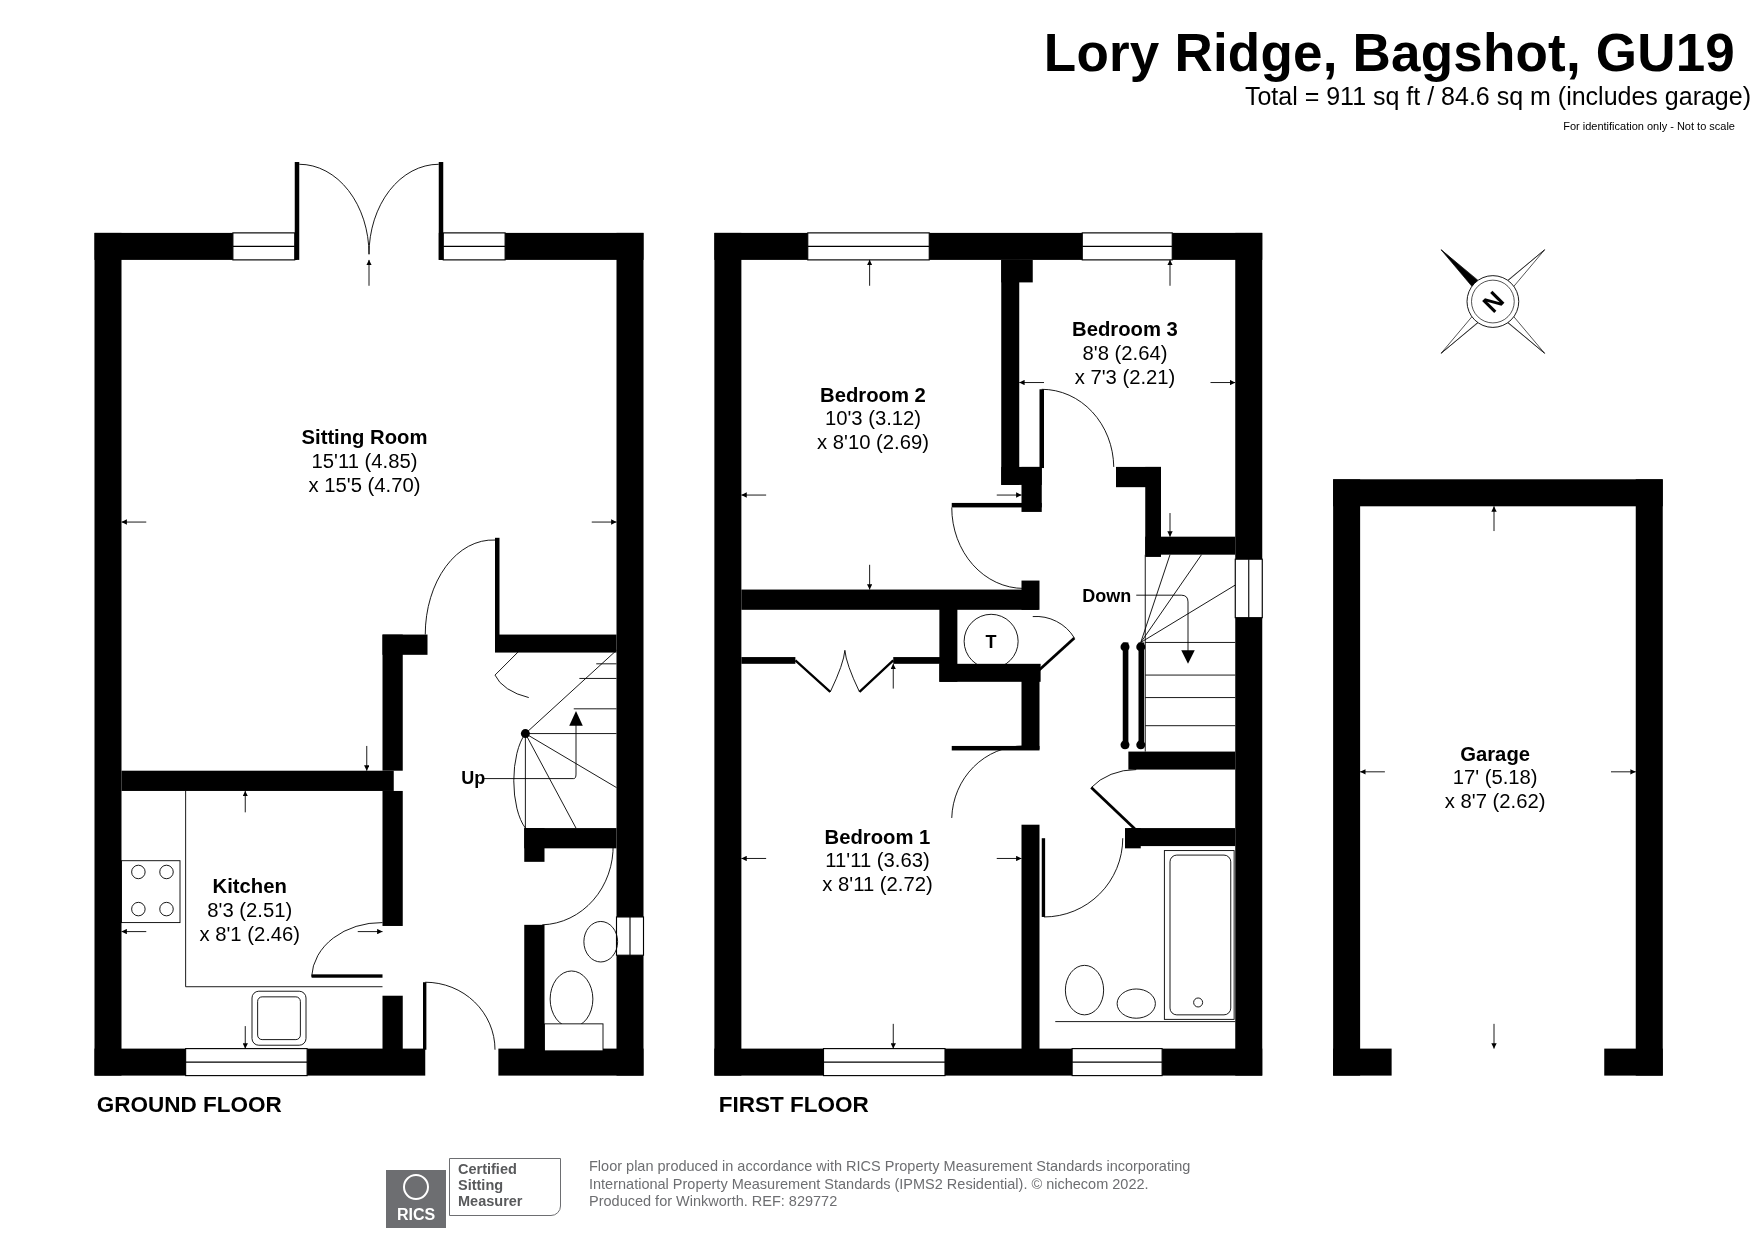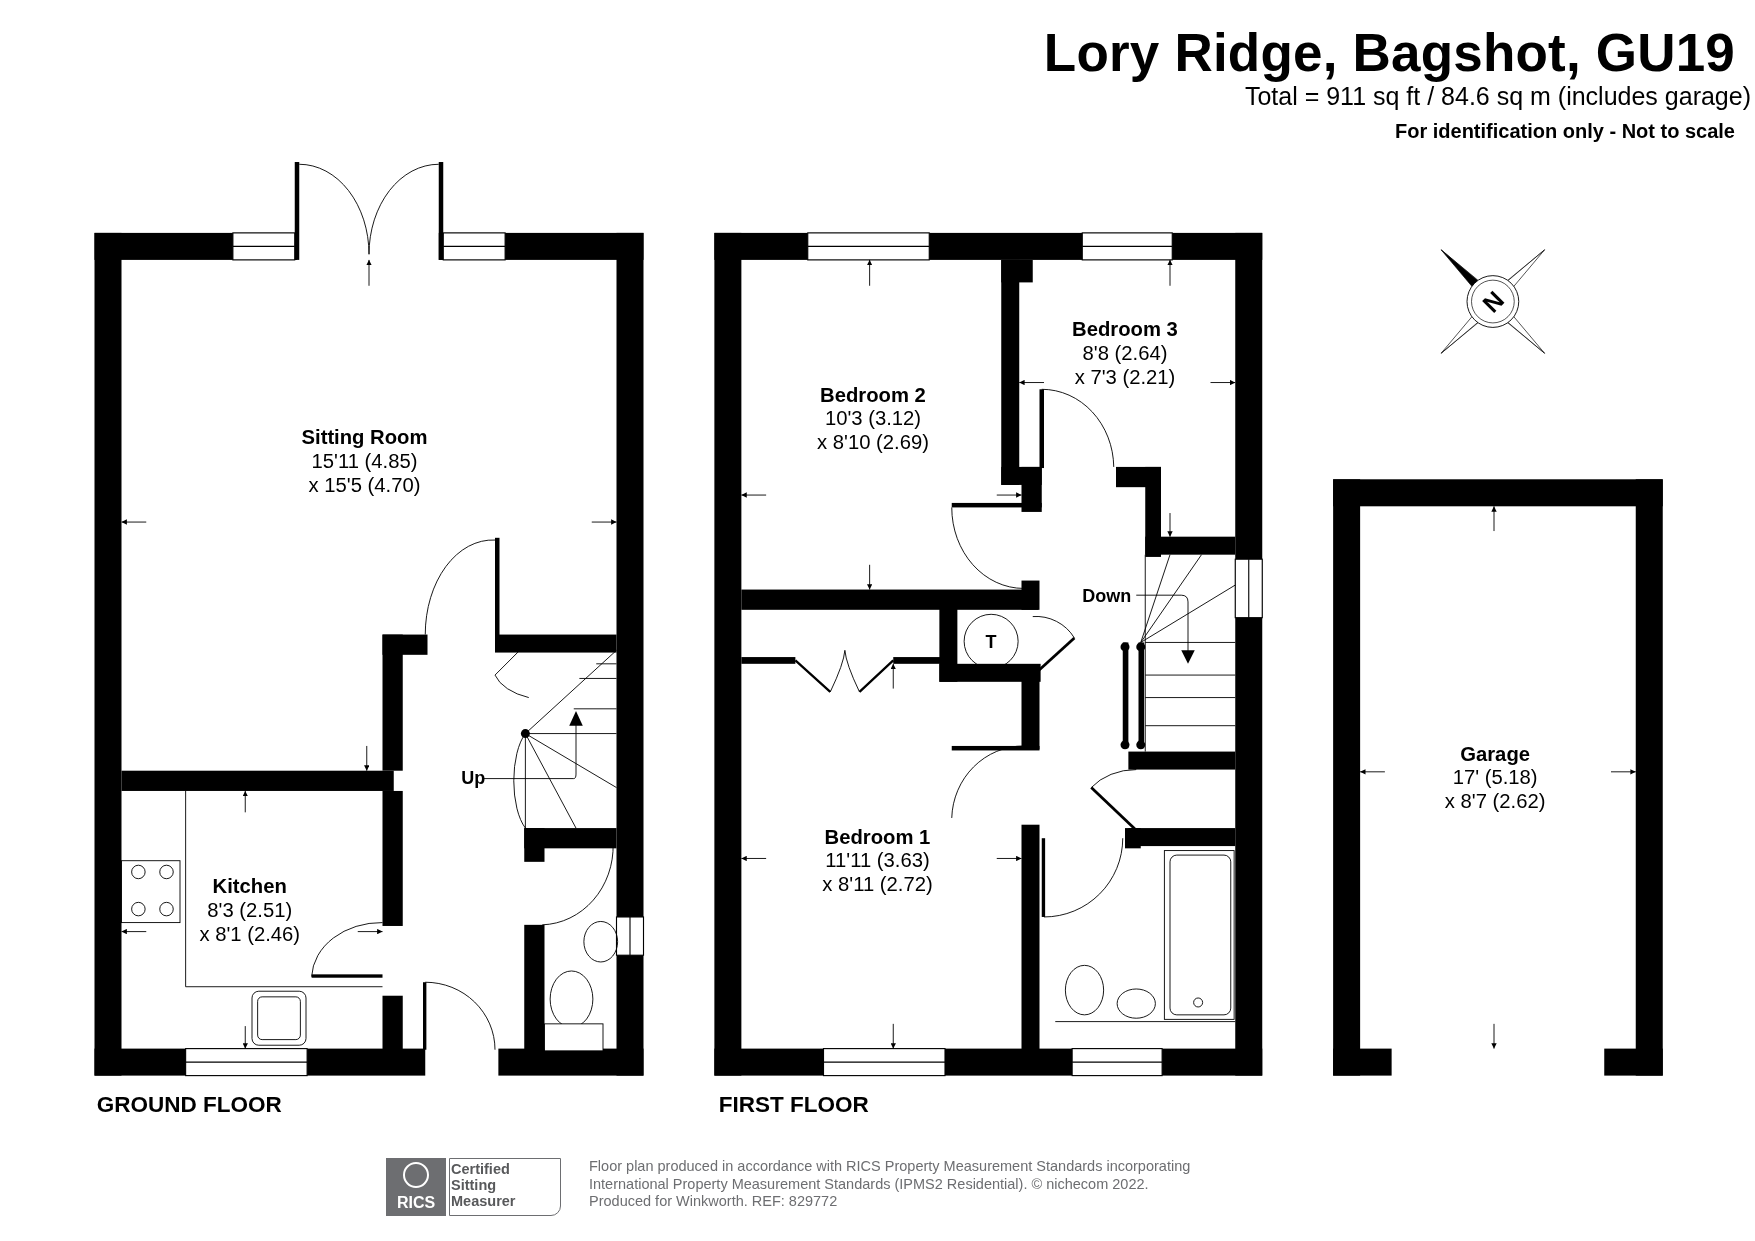--- a/index.html
+++ b/index.html
@@ -1,28 +1,28 @@
 <!DOCTYPE html>
 <html><head>
 <meta charset="utf-8">
 <style>
   html, body { margin:0; padding:0; background:#ffffff; }
   body { width:1755px; height:1241px; position:relative; overflow:hidden; font-family:"Liberation Sans", sans-serif; color:#000; }
   .title { position:absolute; right:20px; top:22px; font-weight:bold; font-size:53px; letter-spacing:0.2px; }
   .subtitle { position:absolute; right:4px; top:82px; font-size:25px; }
-  .disclaimer { position:absolute; right:20px; top:120px; font-size:20px;font-weight:bold; }
+  .disclaimer { position:absolute; right:20px; top:120px; font-size:11px; }
   svg.plan { position:absolute; left:0; top:0; width:1755px; height:1241px; }
   .room-name { font-family:"Liberation Sans", sans-serif; font-weight:bold; font-size:18px; }
   .room-dim { font-family:"Liberation Sans", sans-serif; font-size:18px; }
   .floor-label { font-family:"Liberation Sans", sans-serif; font-weight:bold; font-size:20px; }
   .small-label { font-family:"Liberation Sans", sans-serif; font-weight:bold; font-size:16px; }
   .footer { position:absolute; left:386px; top:1158px; display:flex; align-items:flex-start; }
-  .rics-logo { width:60px; height:58px; background:#6d6e71; color:#fff; display:flex; flex-direction:column; align-items:center; justify-content:flex-end; font-weight:bold; font-size:16px; padding-bottom:4px; box-sizing:border-box; }
+  .rics-logo { width:60px; height:58px; background:#6d6e71; color:#fff; display:flex; flex-direction:column; align-items:center; justify-content:flex-end; font-weight:bold; font-size:16px; padding-bottom:4px; box-sizing:border-box;margin-top:12px; }
   .rics-lion { width:26px; height:26px; border-radius:50%; border:2px solid #fff; margin-bottom:6px; box-sizing:border-box; }
-  .cpm-box { margin-left:3px; width:112px; height:58px; border:1.5px solid #6d6e71; border-radius:0 0 10px 0; box-sizing:border-box; padding:2px 1px; color:#58595b; font-weight:bold; font-size:14.5px; line-height:16px; font-family:"Liberation Sans", sans-serif; }
+  .cpm-box { margin-left:3px; width:112px; height:58px; border:1.5px solid #6d6e71; border-radius:0 0 10px 0; box-sizing:border-box; padding:2px 8px; color:#58595b; font-weight:bold; font-size:14.5px; line-height:16px; font-family:"Liberation Sans", sans-serif; }
   .footer-text { margin-left:28px; color:#6d6e71; font-size:14.5px; line-height:17.5px; }
 </style>
 </head>
 <body>
 
 <div class="title">Lory Ridge, Bagshot, GU19</div>
 <div class="subtitle">Total = 911 sq ft / 84.6 sq m (includes garage)</div>
 <div class="disclaimer">For identification only - Not to scale</div>
 
 <svg class="plan" viewBox="0 0 1560 1103" preserveAspectRatio="none">

